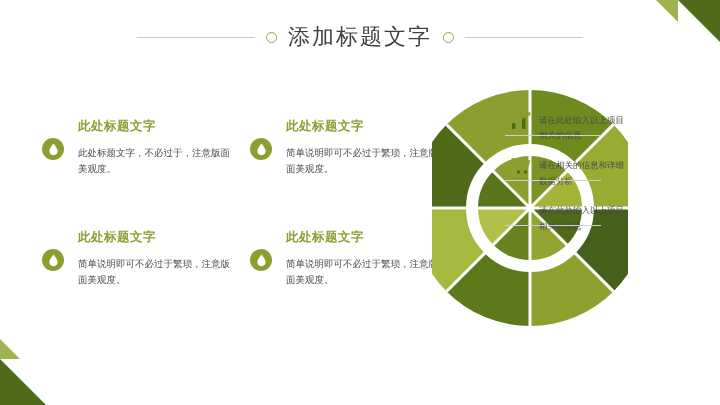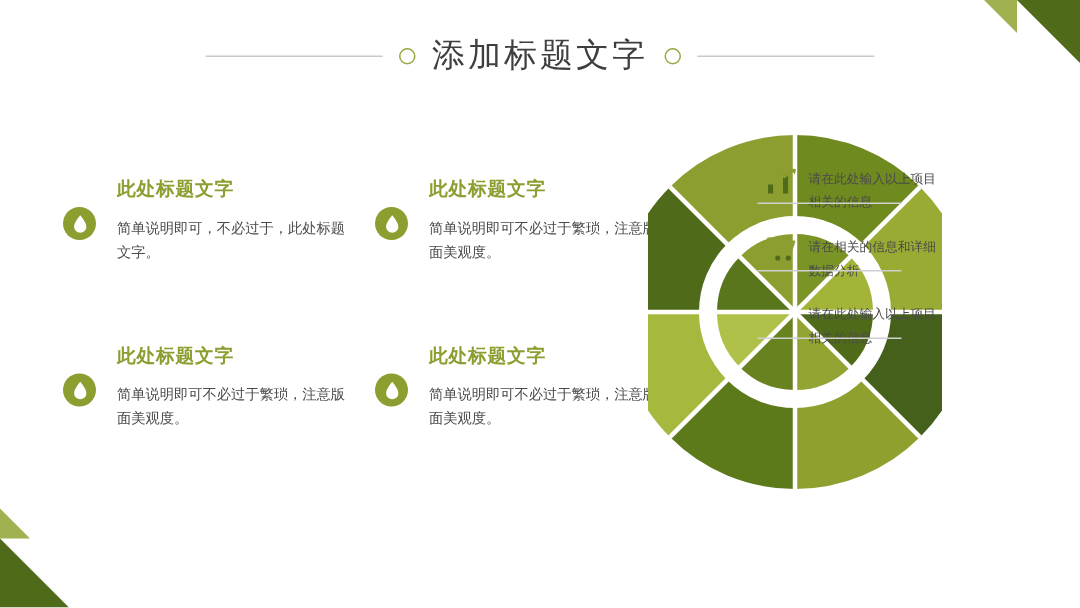--- a/index.html
+++ b/index.html
@@ -122,21 +122,21 @@
 
 <div class="blocks">
 
   <div class="block">
     <span class="badge">
       <svg width="11" height="13" viewBox="0 0 11 13">
           <path d="M5.5 0.5 C5.5 0.5 9.6 5.2 9.6 8.1 A4.1 4.1 0 0 1 1.4 8.1 C1.4 5.2 5.5 0.5 5.5 0.5 Z" fill="#ffffff"></path>
         </svg>
     </span>
     <p class="b-title">此处标题文字</p>
-    <p class="b-body">简单说明即可，不必过于，此处标题文字。</p>
+    <p class="b-body">此处标题文字，不必过于，注意版面美观度。</p>
   </div>
 
   <div class="block">
     <span class="badge">
       <svg width="11" height="13" viewBox="0 0 11 13">
           <path d="M5.5 0.5 C5.5 0.5 9.6 5.2 9.6 8.1 A4.1 4.1 0 0 1 1.4 8.1 C1.4 5.2 5.5 0.5 5.5 0.5 Z" fill="#ffffff"></path>
         </svg>
     </span>
     <p class="b-title">此处标题文字</p>
     <p class="b-body">简单说明即可不必过于繁琐，注意版面美观度。</p>

